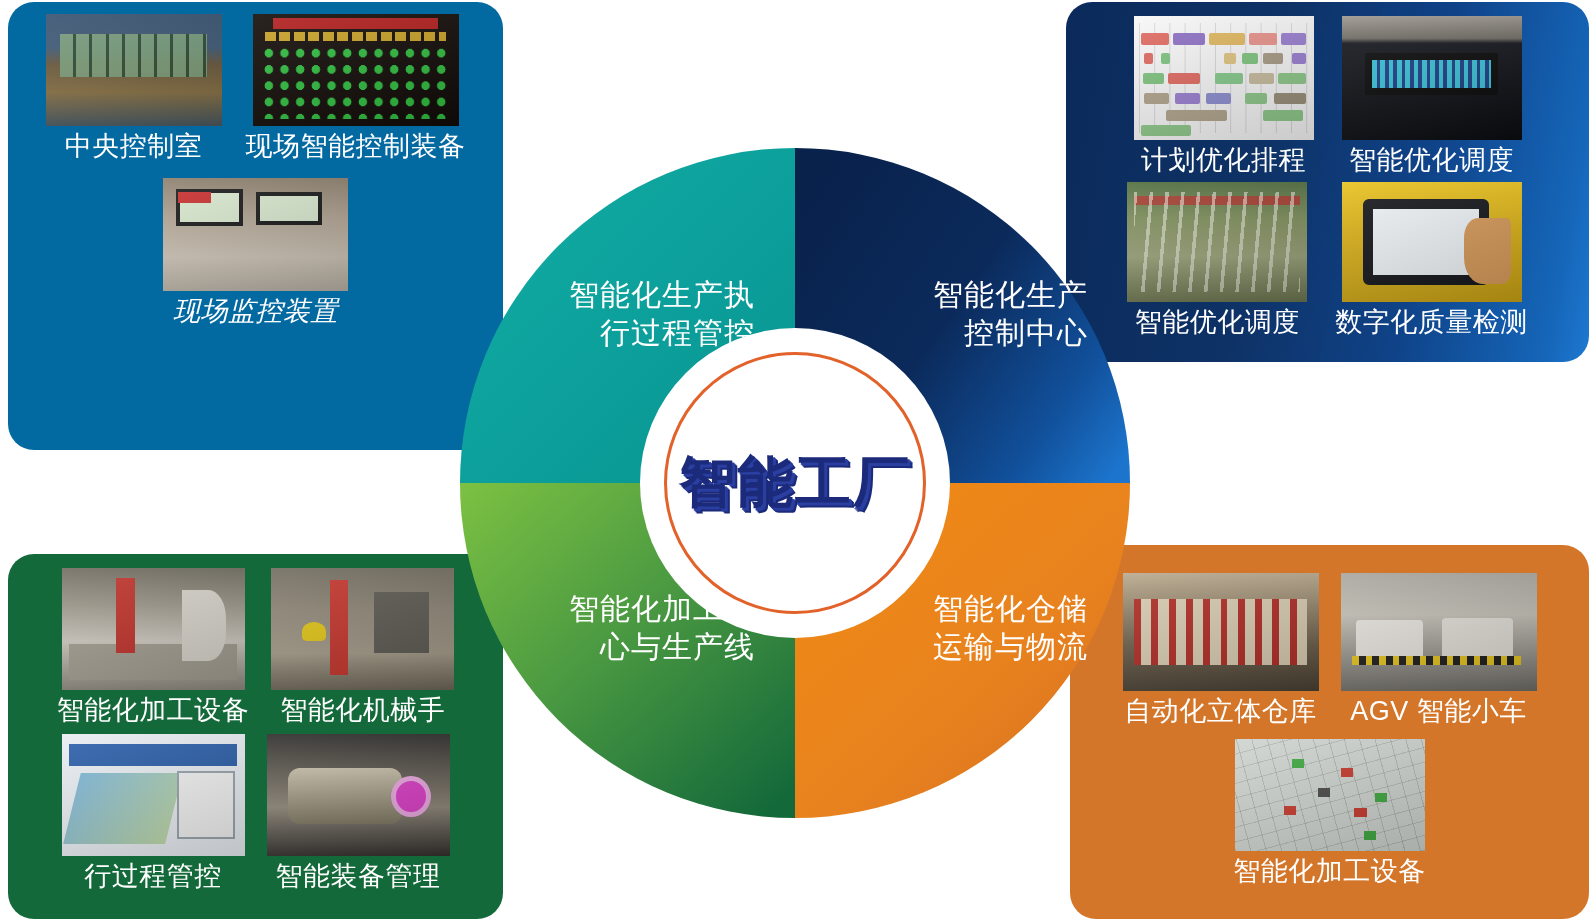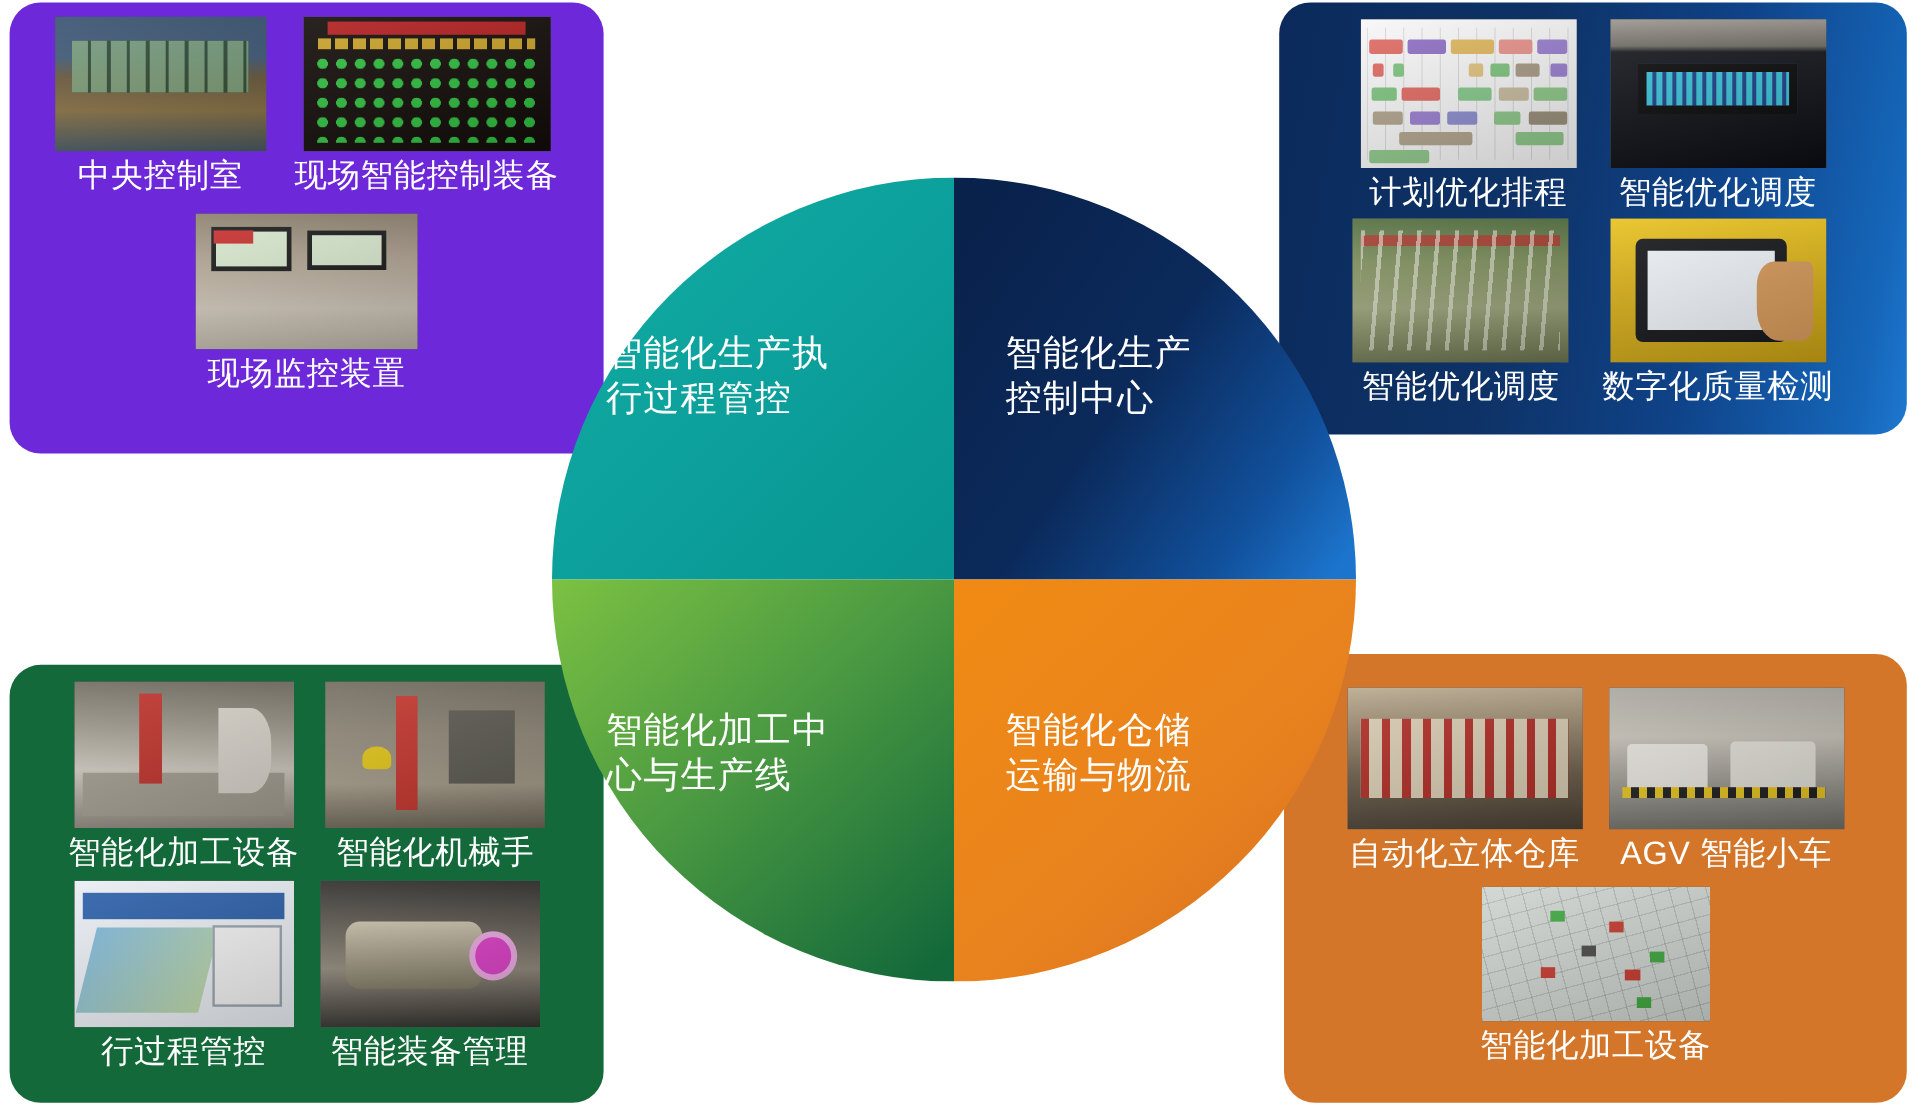--- a/index.html
+++ b/index.html
@@ -17,22 +17,22 @@
     overflow: hidden;
     background: #ffffff;
   }
 
   
   .panel {
     position: absolute;
     box-sizing: border-box;
   }
   .panel-tl {
-    left: 8px; top: 2px; width: 495px; height: 376px;
-    background: #6d28d9;
+    left: 8px; top: 2px; width: 495px; height: 448px;
+    background: #0369a1;
     border-radius: 26px 26px 26px 26px;
   }
   .panel-tr {
     left: 1066px; top: 2px; width: 523px; height: 360px;
     background: linear-gradient(100deg, #0B2A5B 0%, #0E3266 38%, #0F4287 66%, #1565B8 92%, #1E78D0 100%);
     border-radius: 26px;
   }
   .panel-bl {
     left: 8px; top: 554px; width: 495px; height: 365px;
     background: #14693A;
@@ -85,21 +85,21 @@
     left: 460px; top: 148px;
     width: 670px; height: 670px;
   }
   #circle-wrap svg { display: block; }
 
   .quad-label {
     position: absolute;
     color: #ffffff;
     font-size: 30px;
     line-height: 1.25;
-    text-align: left;
+    text-align: right;
     white-space: pre-line;
     letter-spacing: 1px;
     pointer-events: none;
   }
   .ql-tl { left: 45px;  top: 128px; width: 250px; }
   .ql-tr { left: 378px; top: 128px; width: 250px; }
   .ql-bl { left: 45px;  top: 442px; width: 250px; }
   .ql-br { left: 378px; top: 442px; width: 250px; }
 
   #hub {
@@ -243,21 +243,21 @@
           <div class="thumb" style="width:206px;height:112px;">
             <div class="pic p-led-board">
                 <div class="ov2"></div>
                 <div class="ov3"></div>
                 <div class="ov"></div>
               </div>
           </div>
           <div class="cap">现场智能控制装备</div>
         </div>
       </div>
-      <div class="cell-row" style="margin-top:16px;">
+      <div class="cell-row" style="margin-top:16px;font-style:italic;">
         <div class="cell">
           <div class="thumb" style="width:185px;height:113px;">
             <div class="pic p-shopfloor-mon">
                 <div class="ov"></div>
                 <div class="ov2"></div>
                 <div class="ov3"></div>
               </div>
           </div>
           <div class="cap">现场监控装置</div>
         </div>
@@ -455,15 +455,19 @@
 
     <div class="quad-label ql-tl">智能化生产执
 行过程管控</div>
     <div class="quad-label ql-tr">智能化生产
 控制中心</div>
     <div class="quad-label ql-bl">智能化加工中
 心与生产线</div>
     <div class="quad-label ql-br">智能化仓储
 运输与物流</div>
 
+    <div id="hub">
+      <div id="hub-ring"></div>
+      <div id="hub-title">智能工厂</div>
+    </div>
   </div>
 
 </div>
 
 </body></html>

